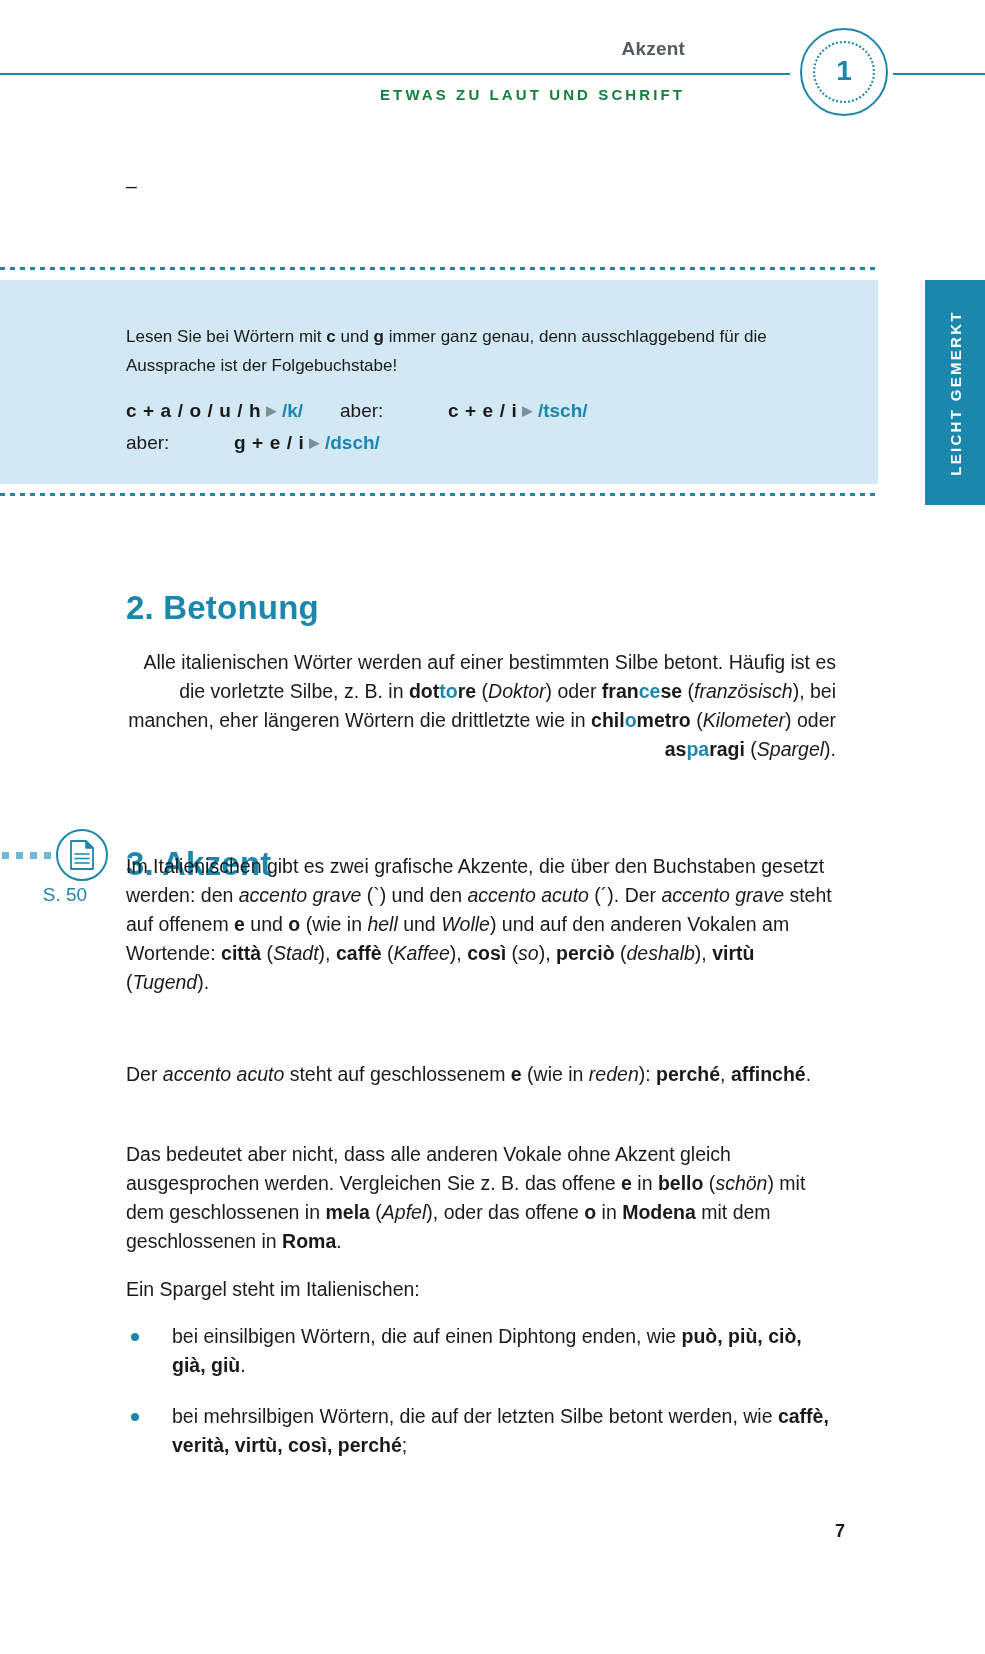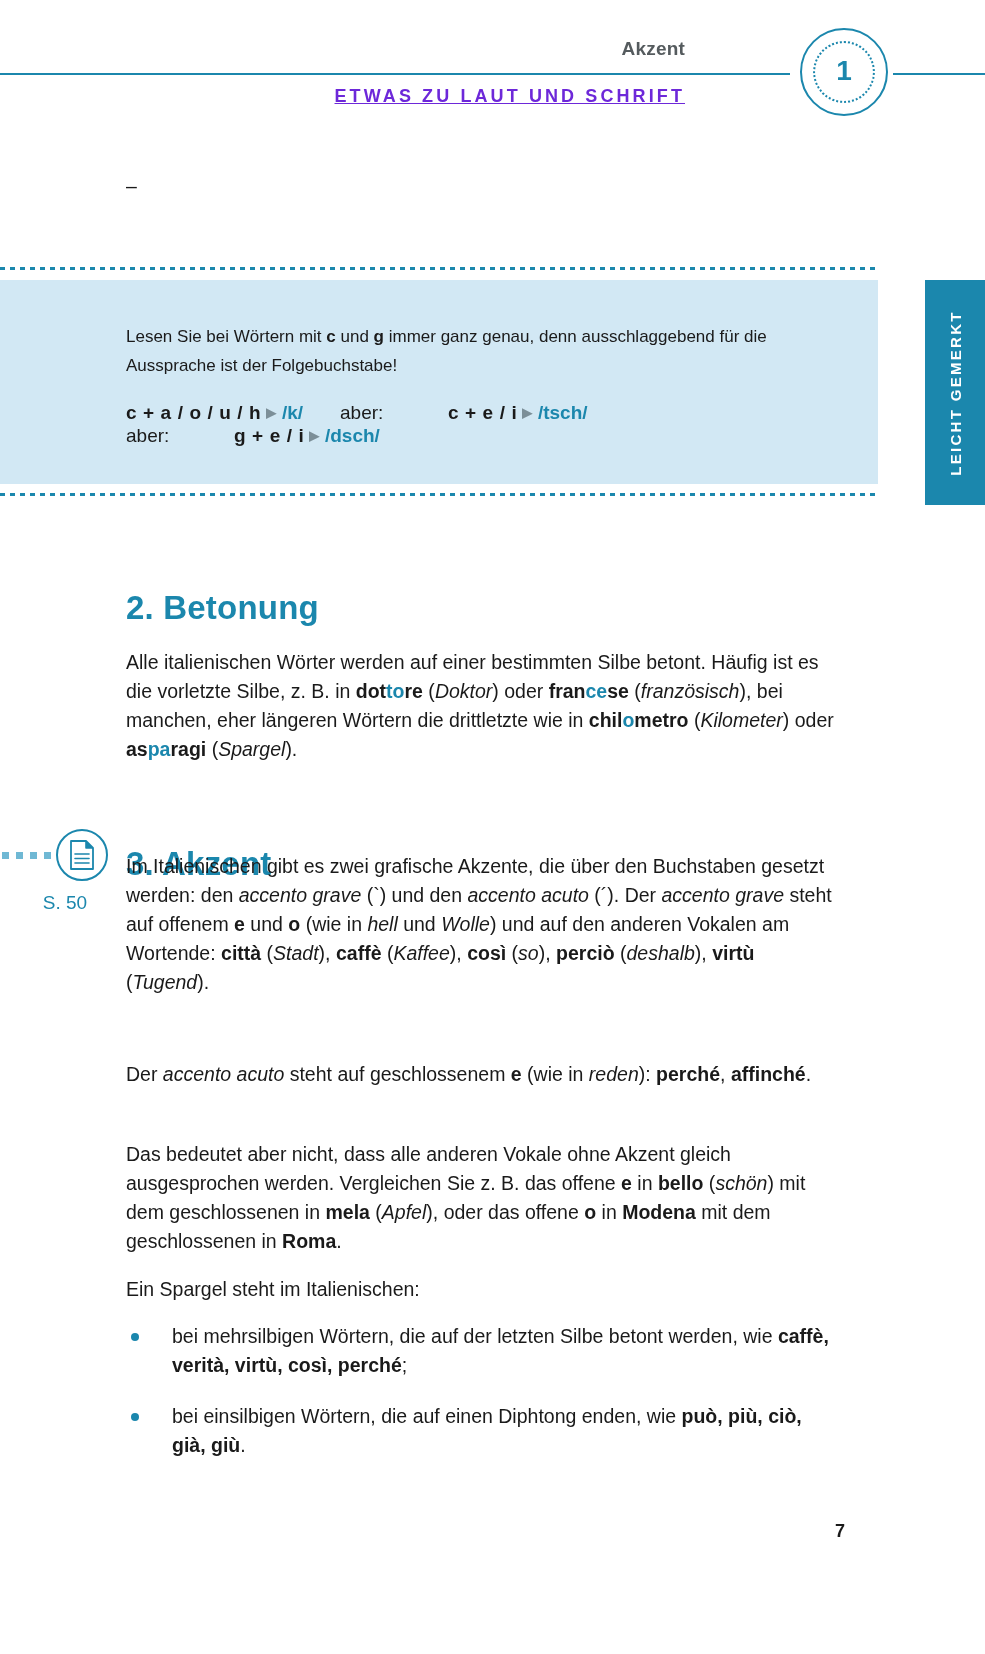--- a/index.html
+++ b/index.html
@@ -46,25 +46,24 @@
     left: 893px;
     top: 73px;
     width: 92px;
     height: 2px;
     background: #1b87ad;
   }
   .header-subtitle {
     position: absolute;
     right: 180px;
     top: 86px;
-    font-size: 18px;
-    font-weight: 700;
-    color: #6d28d9;
+    font-size: 15px;
+    font-weight: 700;
+    color: #15803d;
     letter-spacing: 3.1px;
-    text-decoration: underline;
   }
   .chapter-badge {
     position: absolute;
     left: 800px;
     top: 28px;
     width: 88px;
     height: 88px;
   }
   .chapter-badge .ring-outer {
     position: absolute;
@@ -150,23 +149,23 @@
   }
   .tipbox-inner {
     padding: 42px 70px 0 126px;
   }
   .tipbox-lead {
     font-size: 17px;
     line-height: 29px;
     color: #1a1a1a;
   }
   .rules {
-    margin-top: 22px;
+    margin-top: 16px;
     font-size: 19px;
-    line-height: 21px;
+    line-height: 30px;
     color: #1a1a1a;
   }
   .rule-row {
     display: flex;
     align-items: baseline;
   }
   .rule-left  { width: 214px; font-weight: 700; letter-spacing: 0.6px; }
   .rule-aber  { width: 108px; font-weight: 400; }
   .rule-right { font-weight: 700; letter-spacing: 0.6px; }
   .arrow {
@@ -209,21 +208,21 @@
   }
   #h2 { top: 562px; }
   #h3 { top: 818px; }
 
   
   .para {
     position: absolute;
     left: 126px;
     width: 710px;
   }
-  #p-betonung { top: 648px; }
+  #p-betonung { top: 648px; text-align: right; }
   #p-akzent-1 { top: 852px; }
   #p-akzent-2 { top: 1060px; }
   #p-akzent-3 { top: 1140px; }
   #p-akzent-4 { top: 1275px; }
 
   
   .margin-ref {
     position: absolute;
     left: 0;
     top: 826px;
@@ -247,21 +246,21 @@
     height: 52px;
     border: 2px solid #1b87ad;
     border-radius: 50%;
     box-sizing: border-box;
     display: flex;
     align-items: center;
     justify-content: center;
     margin-left: 2px;
   }
   .ref-label {
-    margin-top: 8px;
+    margin-top: 0;
     margin-left: 10px;
     font-size: 19px;
     color: #1b87ad;
     text-align: center;
   }
 
   
   .bullet-list {
     position: absolute;
     left: 126px;
@@ -379,21 +378,21 @@
 
 <div id="p-akzent-2" class="para body-text">Der <i>accento acuto</i> steht auf geschlossenem <b>e</b> (wie in <i>reden</i>): <b>perché</b>, <b>affinché</b>.</div>
 
 <div id="p-akzent-3" class="para body-text">Das bedeutet aber nicht, dass alle anderen Vokale ohne Akzent gleich ausgesprochen werden. Vergleichen Sie z. B. das offene <b>e</b> in <b>bello</b> (<i>schön</i>) mit dem geschlossenen in <b>mela</b> (<i>Apfel</i>), oder das offene <b>o</b> in <b>Modena</b> mit dem geschlossenen in <b>Roma</b>.</div>
 
 <div id="p-akzent-4" class="para body-text">Ein Spargel steht im Italienischen:</div>
 
 <div class="bullet-list">
   <div class="bullet-item body-text">
     <span class="bullet-dot"></span>
-    <span>bei mehrsilbigen Wörtern, die auf der letzten Silbe betont werden, wie <b>caffè, verità, virtù, così, perché</b>;</span>
+    <span>bei einsilbigen Wörtern, die auf einen Diphtong enden, wie <b>può, più, ciò, già, giù</b>.</span>
   </div>
   <div class="bullet-item body-text">
     <span class="bullet-dot"></span>
-    <span>bei einsilbigen Wörtern, die auf einen Diphtong enden, wie <b>può, più, ciò, già, giù</b>.</span>
+    <span>bei mehrsilbigen Wörtern, die auf der letzten Silbe betont werden, wie <b>caffè, verità, virtù, così, perché</b>;</span>
   </div>
 </div>
 
 <div class="page-number">7</div>
 
 </body></html>

